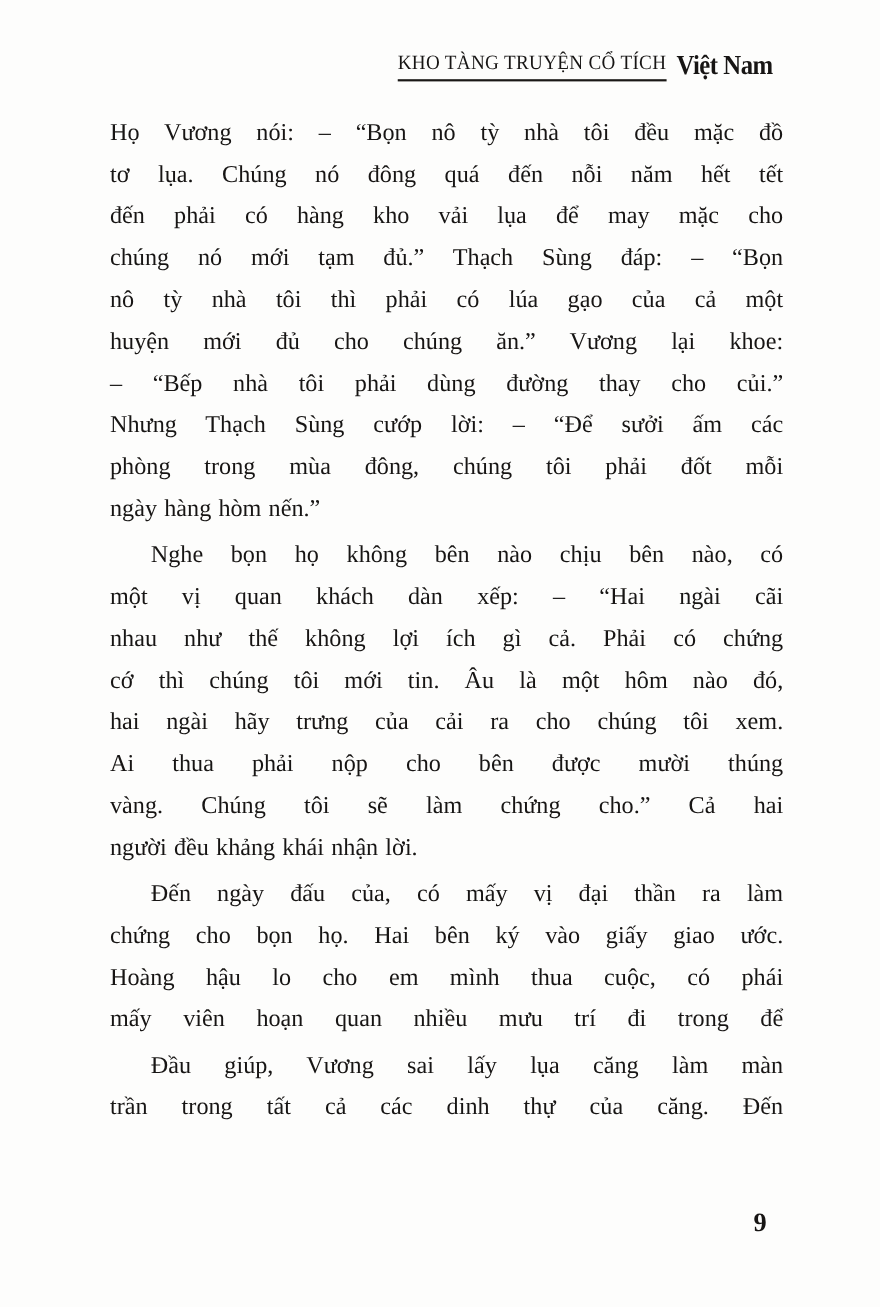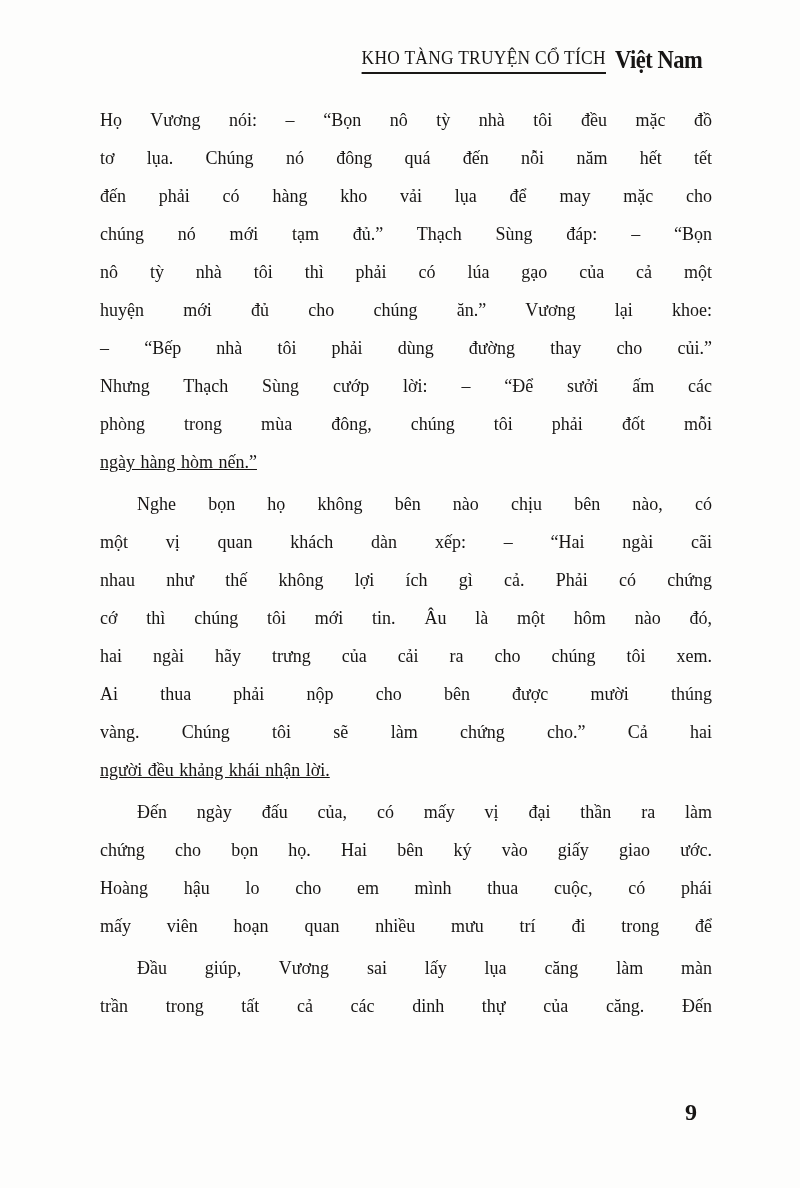--- a/index.html
+++ b/index.html
@@ -42,38 +42,37 @@
     letter-spacing: -0.5px;
     transform: scaleX(0.9);
     transform-origin: left bottom;
   }
   
   .text-block {
     position: absolute;
     top: 101px;
     left: 100px;
     width: 612px;
-    font-size: 18px;
+    font-size: 22px;
     line-height: 38px;
   }
   .para {
     margin: 0 0 4px 0;
   }
   .para.indent .line:first-child {
     text-indent: 37px;
   }
   .line {
     text-align: justify;
     text-align-last: justify;
     word-spacing: 1px;
   }
   .line.no-just {
     text-align: right;
     text-align-last: left;
-    text-decoration: underline;
   }
   
   .folio {
     position: absolute;
     top: 1099px;
     right: 103px;
     font-size: 24px;
     font-weight: bold;
   }
 </style>

